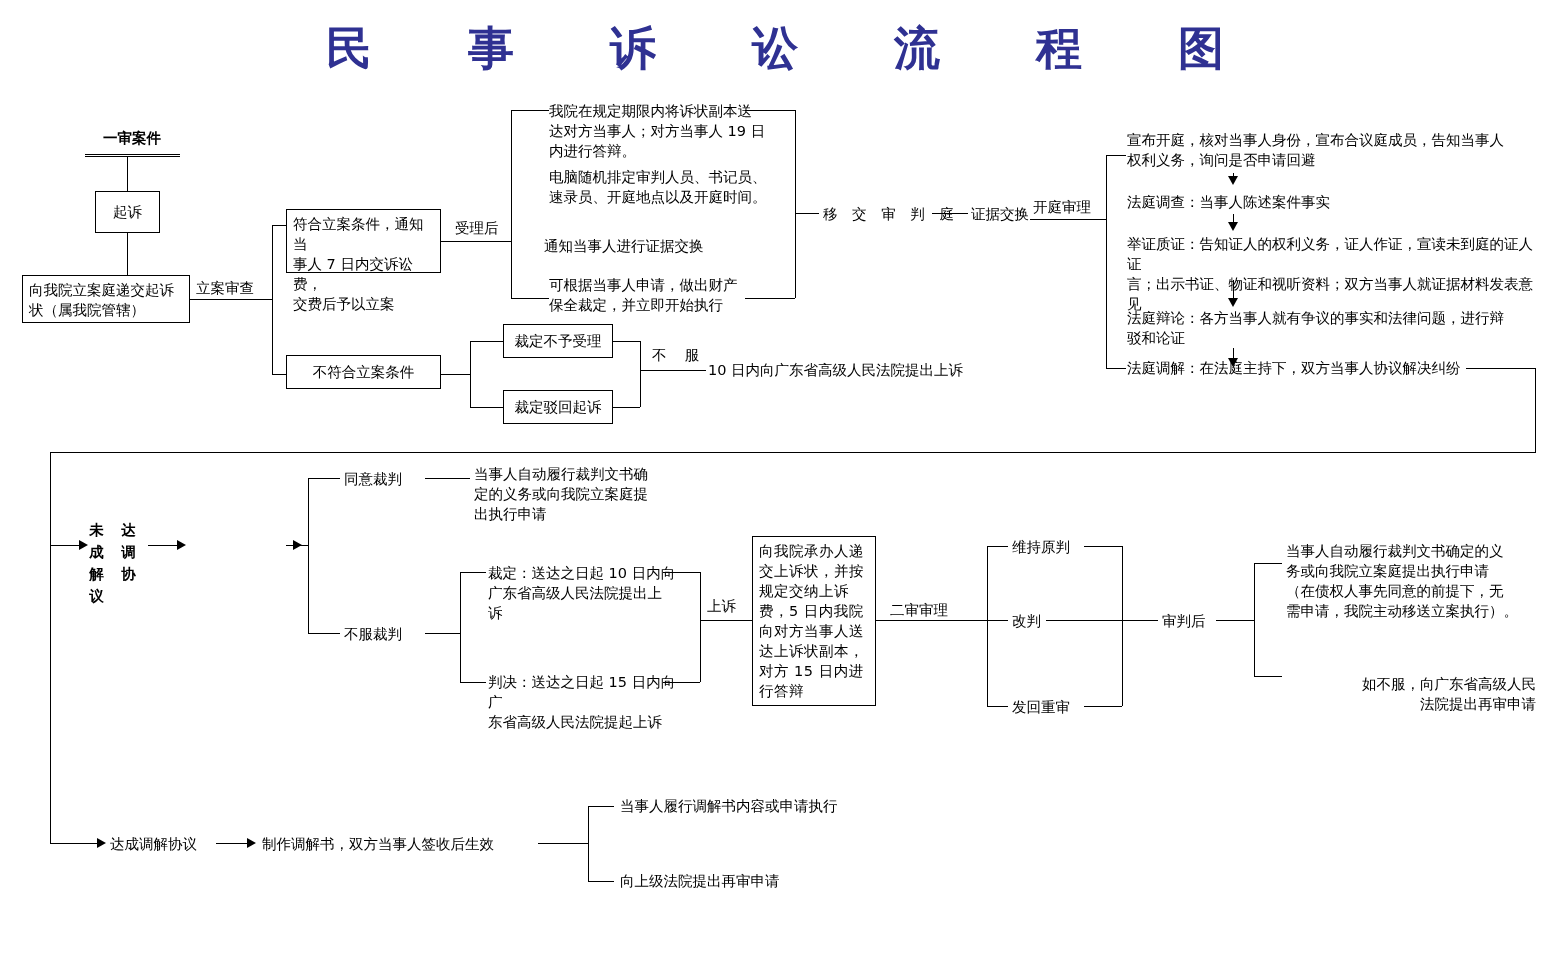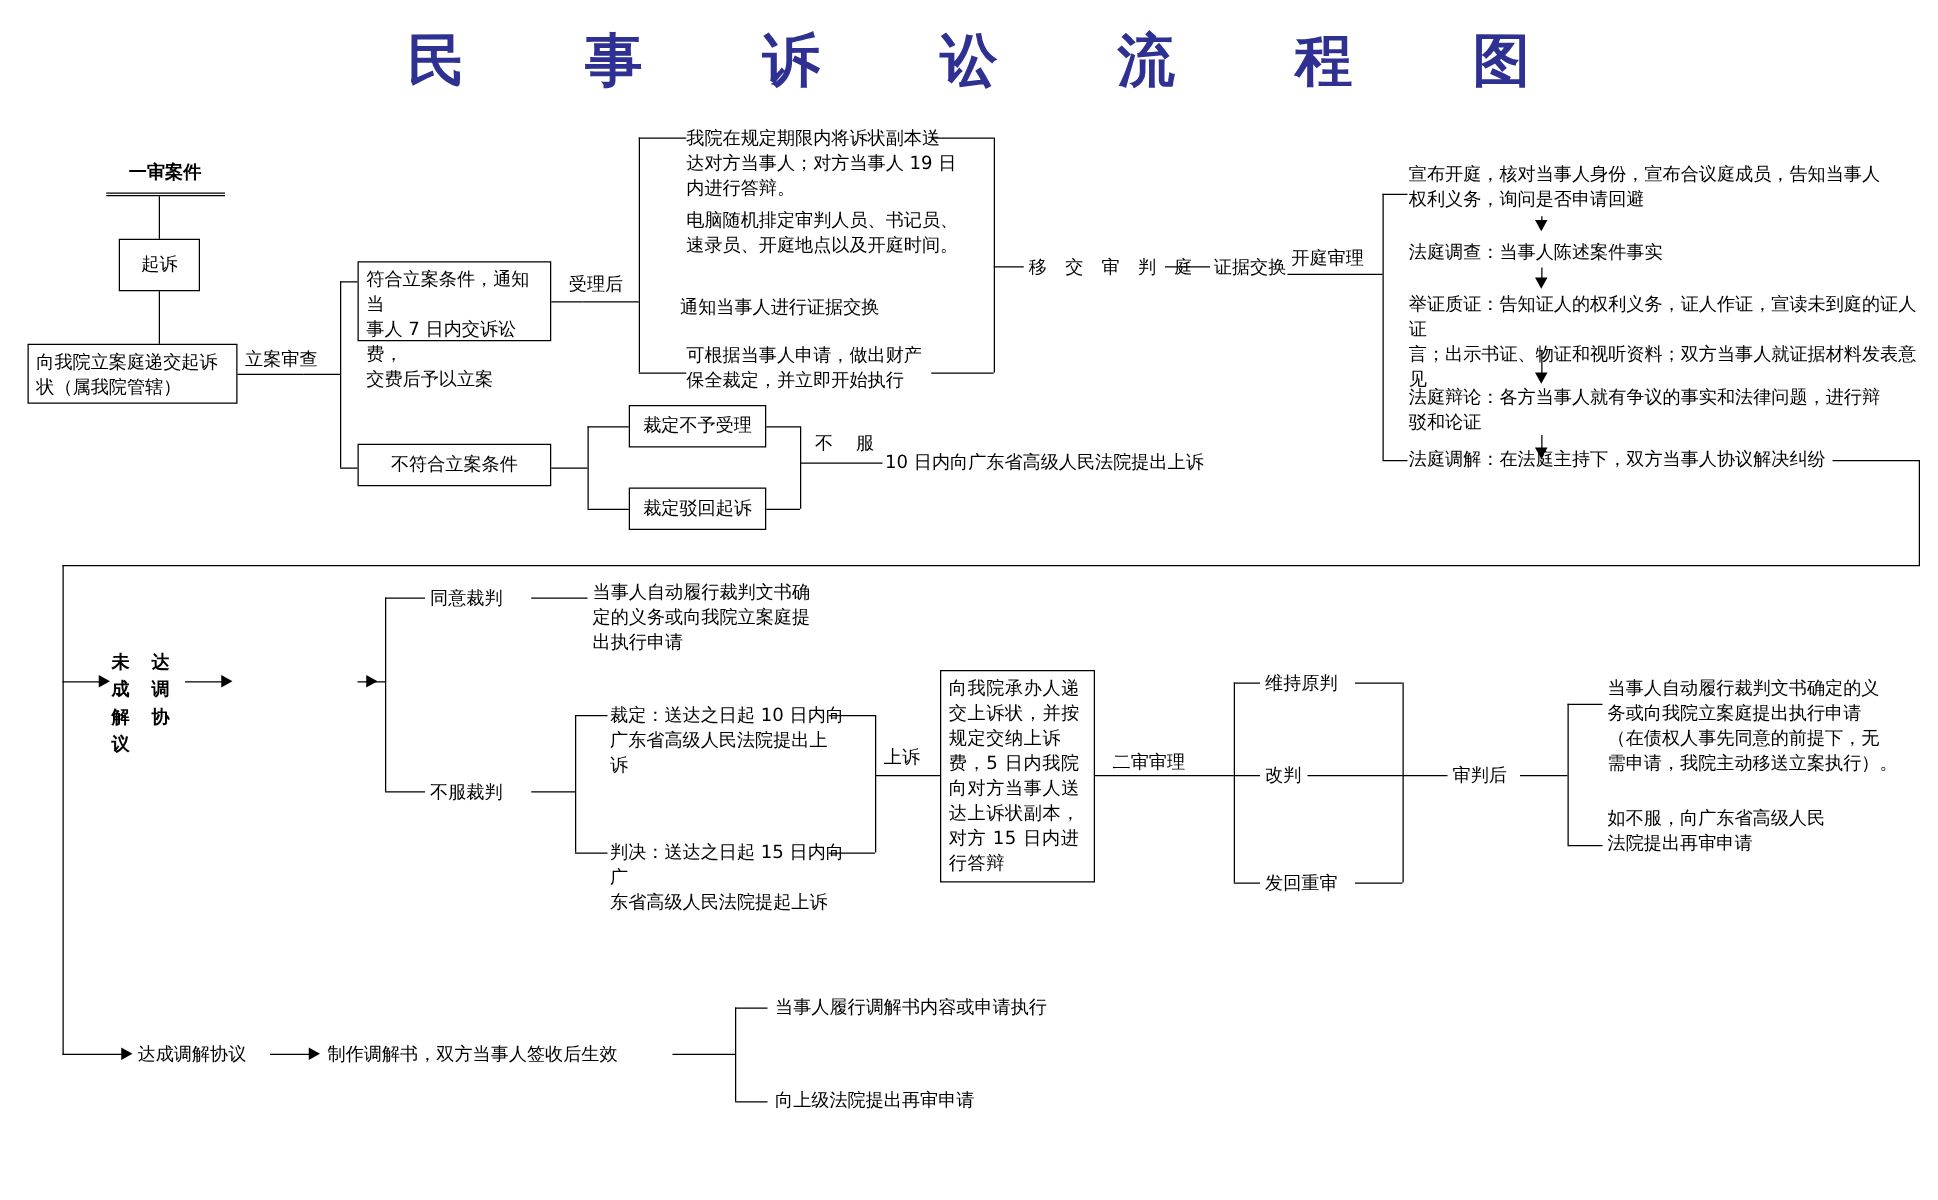--- a/index.html
+++ b/index.html
@@ -230,21 +230,21 @@
   <div class="h" style="left:1216px;top:620px;width:38px;"></div>
 
   <div class="v" style="left:1254px;top:563px;height:113px;"></div>
   <div class="h" style="left:1254px;top:563px;width:28px;"></div>
   <div class="h" style="left:1254px;top:676px;width:28px;"></div>
 
   <div class="tx" style="left:1286px;top:541px;width:250px;">当事人自动履行裁判文书确定的义
 务或向我院立案庭提出执行申请
 （在债权人事先同意的前提下，无
 需申请，我院主动移送立案执行）。</div>
-  <div class="tx" style="left:1286px;top:645px;width:250px;">如不服，向广东省高级人民
+  <div class="tx" style="left:1286px;top:674px;width:250px;text-align:right;">如不服，向广东省高级人民
 法院提出再审申请</div>
 
   <div class="h" style="left:50px;top:843px;width:48px;"></div>
   <div class="arw r" style="left:97px;top:838px;"></div>
 
   <div class="tx" style="left:110px;top:834px;">达成调解协议</div>
 
   <div class="h" style="left:216px;top:843px;width:32px;"></div>
   <div class="arw r" style="left:247px;top:838px;"></div>
 

